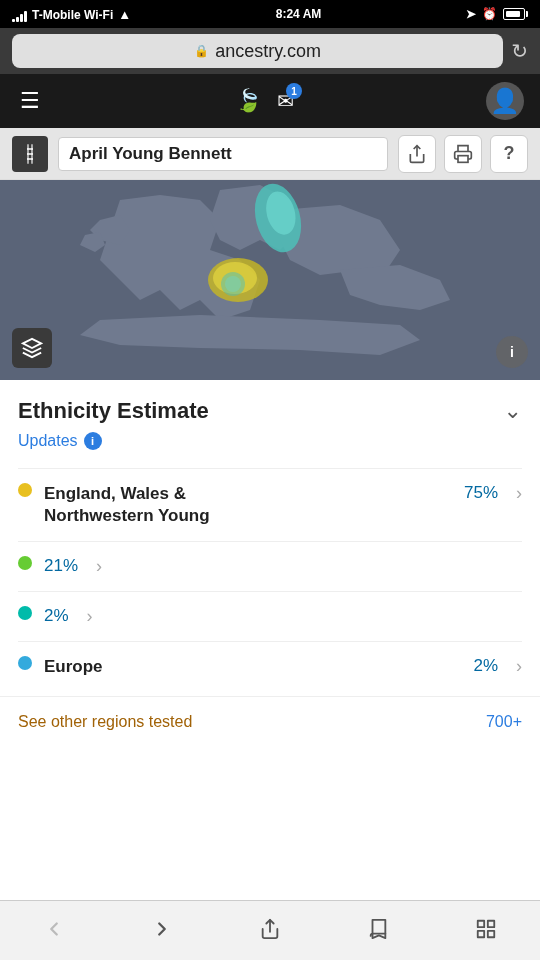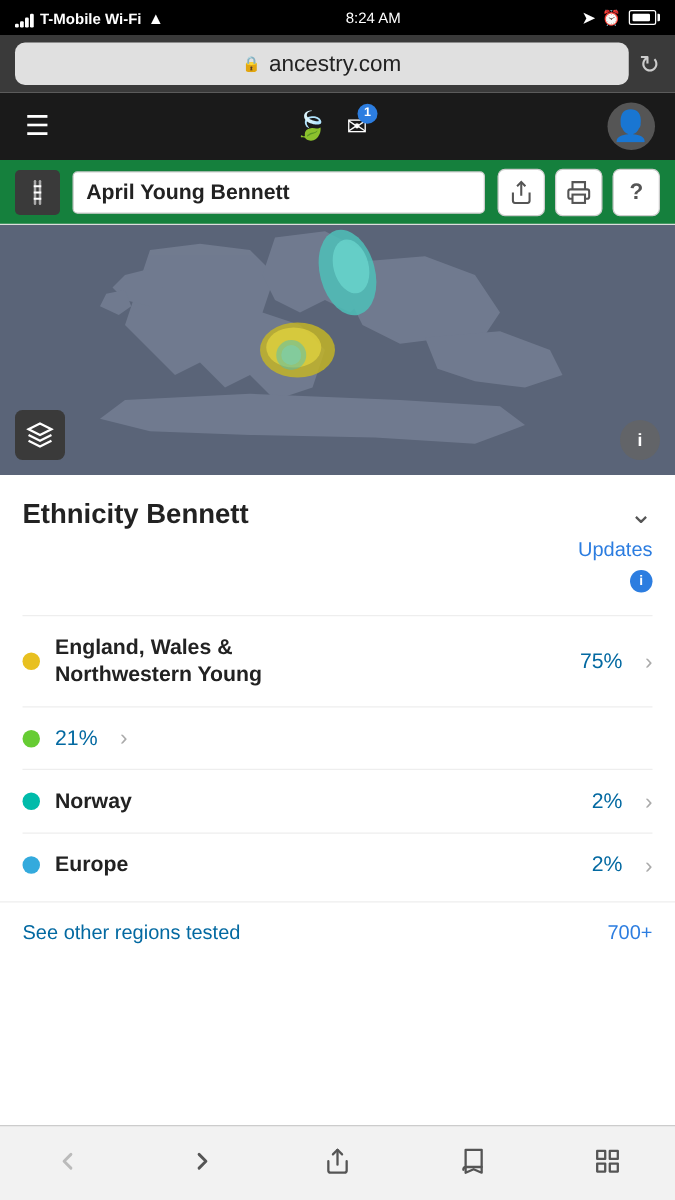--- a/index.html
+++ b/index.html
@@ -12,21 +12,21 @@
       color: #fff;
       display: flex;
       justify-content: space-between;
       align-items: center;
       padding: 4px 12px;
       height: 28px;
       font-size: 12px;
       font-weight: 600;
     }
     .status-left { display: flex; align-items: flex-end; gap: 5px; }
-    .status-center { font-weight: 400; text-align: center; }
+    .status-center { font-weight: 700; text-align: center; }
     .status-right { display: flex; align-items: center; gap: 6px; }
     .signal-bars { display: flex; align-items: flex-end; gap: 1px; height: 12px; }
     .signal-bars span { background: #fff; width: 3px; border-radius: 1px; }
     .signal-bars span:nth-child(1) { height: 3px; }
     .signal-bars span:nth-child(2) { height: 5px; }
     .signal-bars span:nth-child(3) { height: 8px; }
     .signal-bars span:nth-child(4) { height: 11px; }
     .wifi-icon { font-size: 13px; }
     .battery-icon { display: flex; align-items: center; }
     .battery-body { width: 22px; height: 12px; border: 1.5px solid #fff; border-radius: 2px; position: relative; display: flex; align-items: center; padding: 2px; }
@@ -93,21 +93,21 @@
       background: #555;
       display: flex;
       align-items: center;
       justify-content: center;
       overflow: hidden;
     }
     .avatar-icon { font-size: 24px; color: #aaa; }
 
     
     .user-bar {
-      background: #15803d;
+      background: #e5e5e5;
       display: flex;
       align-items: center;
       padding: 8px 12px;
       gap: 10px;
       height: 52px;
       border-bottom: 1px solid #ddd;
     }
     .dna-icon {
       width: 36px;
       height: 36px;
@@ -205,21 +205,20 @@
       font-weight: 700;
       color: #222;
     }
     .chevron-icon { font-size: 22px; color: #555; }
 
     .updates-row {
       display: flex;
       align-items: flex-end;
       gap: 6px;
       padding: 2px 18px 18px 18px;
-      flex-direction: column;
     }
     .updates-link {
       font-size: 16px;
       color: #2c7de0;
       font-weight: 500;
     }
     .info-circle {
       width: 18px;
       height: 18px;
       background: #2c7de0;
@@ -229,21 +228,20 @@
       justify-content: center;
       color: #fff;
       font-size: 11px;
       font-weight: bold;
     }
 
     
     .ethnicity-list { padding: 0 18px; }
     .ethnicity-item {
       display: flex;
-      align-items: center;
       padding: 14px 0;
       border-top: 1px solid #eee;
       gap: 12px;
     }
     .eth-dot {
       width: 14px;
       height: 14px;
       border-radius: 50%;
       flex-shrink: 0;
     }
@@ -266,21 +264,21 @@
     .footer-link-row {
       display: flex;
       align-items: center;
       justify-content: space-between;
       padding: 16px 18px;
       border-top: 1px solid #eee;
       margin-top: 4px;
     }
     .see-regions-link {
       font-size: 16px;
-      color: #0369a1;
+      color: #a16207;
     }
     .regions-count {
       font-size: 16px;
       color: #2c7de0;
     }
 
     
     .browser-nav {
       position: absolute;
       bottom: 0;
@@ -430,21 +428,21 @@
     </div>
   </div>
   <div class="map-overlay-right">
     <div class="info-btn">i</div>
   </div>
 </div>
 
 <div class="content-area">
 
   <div class="ethnicity-header">
-    <span class="ethnicity-title">Ethnicity Bennett</span>
+    <span class="ethnicity-title">Ethnicity Estimate</span>
     <span class="chevron-icon">⌄</span>
   </div>
 
   <div class="updates-row">
     <span class="updates-link">Updates</span>
     <div class="info-circle">i</div>
   </div>
 
   <div class="ethnicity-list">
 
@@ -459,21 +457,20 @@
     </div>
 
     <div class="ethnicity-item">
       <div class="eth-dot" style="background:#66cc33;"></div>
       <span class="eth-pct">21%</span>
       <span class="eth-arrow">›</span>
     </div>
 
     <div class="ethnicity-item">
       <div class="eth-dot" style="background:#00bbaa;"></div>
-      <div class="eth-name">Norway</div>
       <span class="eth-pct">2%</span>
       <span class="eth-arrow">›</span>
     </div>
 
     <div class="ethnicity-item">
       <div class="eth-dot" style="background:#33aadd;"></div>
       <div class="eth-name">Europe</div>
       <span class="eth-pct">2%</span>
       <span class="eth-arrow">›</span>
     </div>

